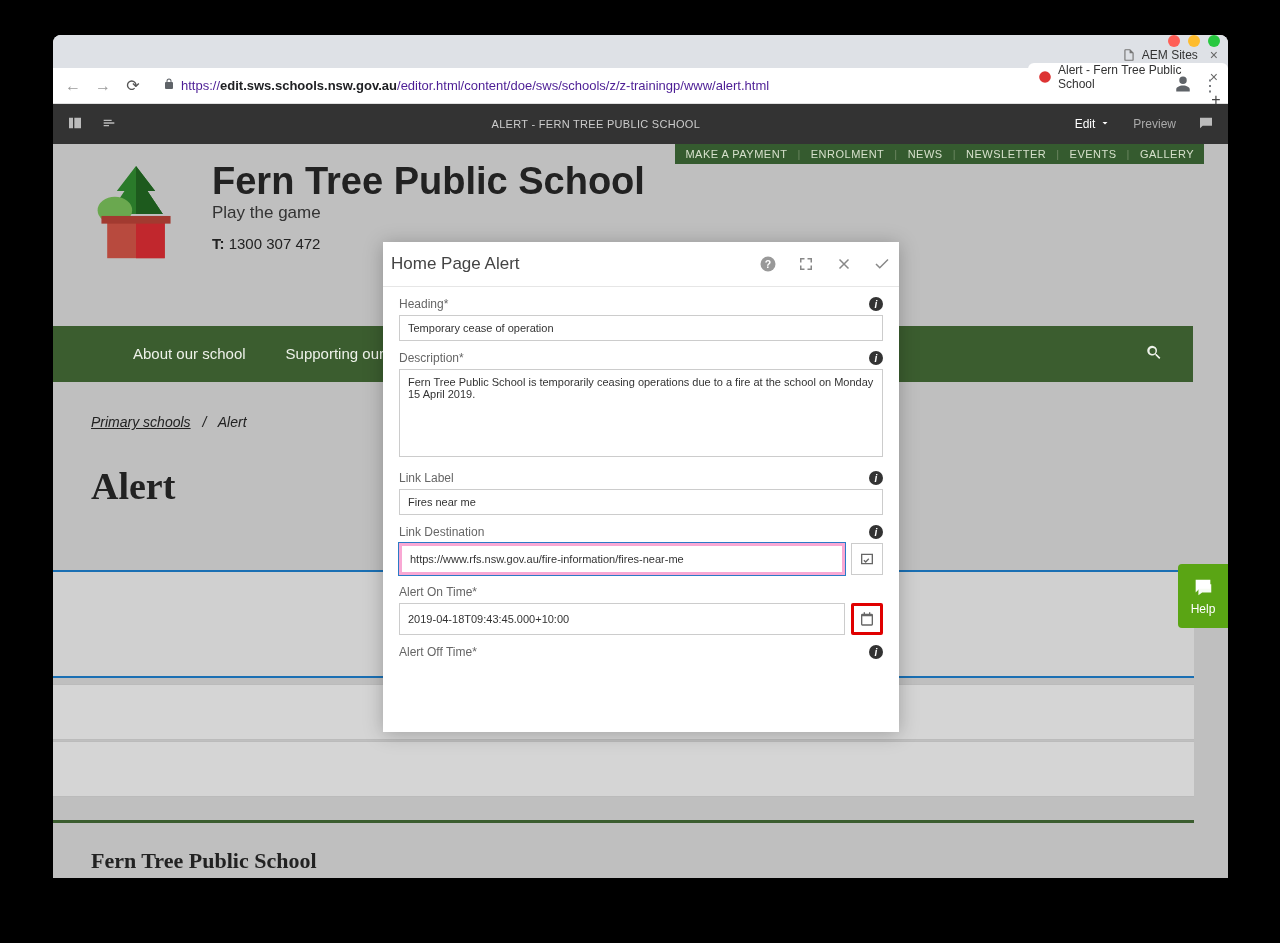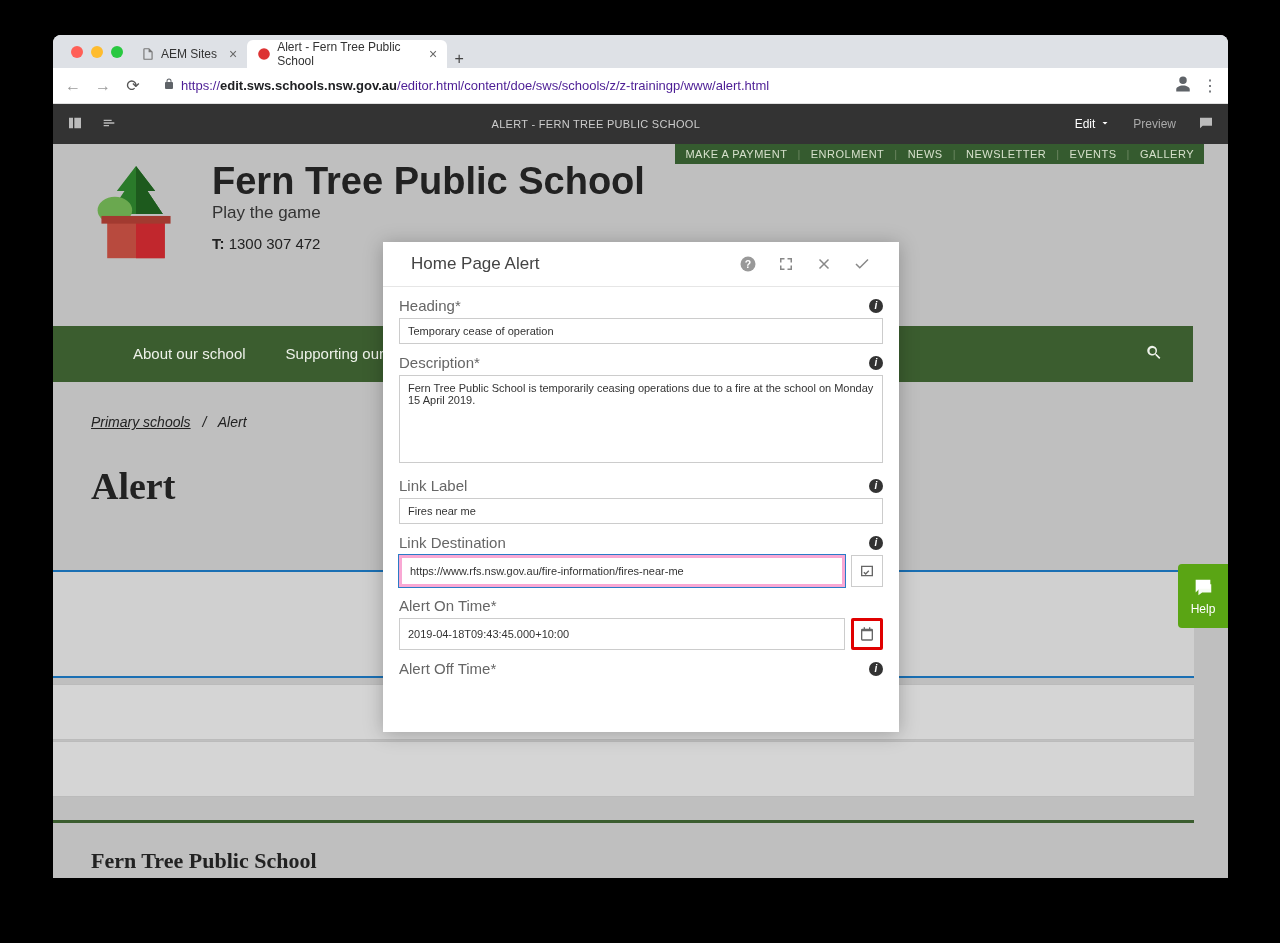--- a/index.html
+++ b/index.html
@@ -1,20 +1,20 @@
 <!DOCTYPE html>
 <html><head>
 <meta charset="utf-8">
 <style>
 * { margin: 0; padding: 0; box-sizing: border-box; font-family: -apple-system, BlinkMacSystemFont, "Segoe UI", Helvetica, Arial, sans-serif; }
 html, body { background: #000; width: 1280px; height: 943px; overflow: hidden; }
 
 
 .browser-window { position: absolute; left: 53px; top: 35px; width: 1175px; height: 843px; background: #fff; border-radius: 8px 8px 0 0; overflow: hidden; box-shadow: 0 10px 40px rgba(0,0,0,0.5); }
-.tab-strip { height: 33px; background: #dee1e6; display: flex; align-items: flex-end; padding-left: 10px; }
+.tab-strip { height: 33px; background: #dee1e6; display: flex; align-items: flex-end; padding-left: 10px; flex-direction: column; }
 .traffic-lights { display: flex; align-items: center; gap: 8px; padding: 0 8px; height: 100%; }
 .tl { width: 12px; height: 12px; border-radius: 50%; }
 .tl.red { background: #ff5f57; }
 .tl.yellow { background: #febc2e; }
 .tl.green { background: #28c840; }
 .tab { height: 28px; display: flex; align-items: center; gap: 6px; padding: 0 10px; border-radius: 6px 6px 0 0; font-size: 12px; color: #333; max-width: 200px; }
 .tab.inactive { background: transparent; }
 .tab.active { background: #fff; }
 .tab .favicon { width: 14px; height: 14px; display: inline-block; }
 .tab .close { color: #666; font-size: 14px; cursor: pointer; margin-left: 6px; }
@@ -68,28 +68,28 @@
 .alert-band { position: absolute; left: 0; right: 34px; border-top: 2px solid #1a6fb3; border-bottom: 2px solid #1a6fb3; background: #d0d0d0; }
 .band1 { top: 426px; height: 108px; }
 .band-row { position: absolute; left: 0; right: 34px; height: 56px; background: #d5d5d5; border-top: 1px solid #bbb; border-bottom: 1px solid #bbb; }
 .row2 { top: 540px; }
 .row3 { top: 597px; }
 .footer-line { position: absolute; left: 0; right: 34px; top: 676px; height: 3px; background: #3b5d2f; }
 .footer-name { position: absolute; left: 38px; top: 704px; font-family: Georgia, serif; font-weight: 700; font-size: 22px; color: #222; }
 
 
 .dialog { position: absolute; left: 330px; top: 98px; width: 516px; height: 490px; background: #fff; box-shadow: 0 2px 18px rgba(0,0,0,0.25); display: flex; flex-direction: column; }
-.dlg-head { display: flex; align-items: center; padding: 12px 28px; border-bottom: 1px solid #e6e6e6; }
+.dlg-head { display: flex; align-items: center; padding: 12px 8px; border-bottom: 1px solid #e6e6e6; }
 .dlg-title { font-size: 17px; color: #444; font-weight: 400; flex: 1; }
 .dlg-ic { color: #888; margin-left: 20px; cursor: pointer; }
 .dlg-ic svg { width: 18px; height: 18px; display:block; }
 .dlg-body { flex: 1; overflow: hidden; padding: 10px 16px 0 16px; }
 .fld { margin-bottom: 10px; }
 .fld-row { display: flex; justify-content: space-between; align-items: center; }
-.fld-label { font-size: 15px; color: #666; }
+.fld-label { font-size: 12px; color: #666; }
 .info-ic { width: 14px; height: 14px; background: #333; color: #fff; border-radius: 50%; font-size: 10px; display:flex; align-items:center; justify-content:center; font-weight:700; font-style: italic; }
 .fld input[type=text], .fld textarea { width: 100%; border: 1px solid #ccc; padding: 6px 8px; font-size: 11px; color: #333; margin-top: 4px; font-family: inherit; }
 .fld textarea { height: 88px; resize: none; }
 .fld .wrap { display: flex; gap: 6px; margin-top: 4px; }
 .fld .wrap input { margin-top: 0; flex: 1; }
 .sq-btn { width: 32px; height: 32px; border: 1px solid #ccc; display:flex; align-items:center; justify-content:center; color:#666; cursor:pointer; background:#fff; }
 .fld input.focused { border: 3px solid #f9a8d4; outline: 1px solid #2a7cc7; }
 .red-box { border: 3px solid #e00000; border-radius: 2px; }
 
 

